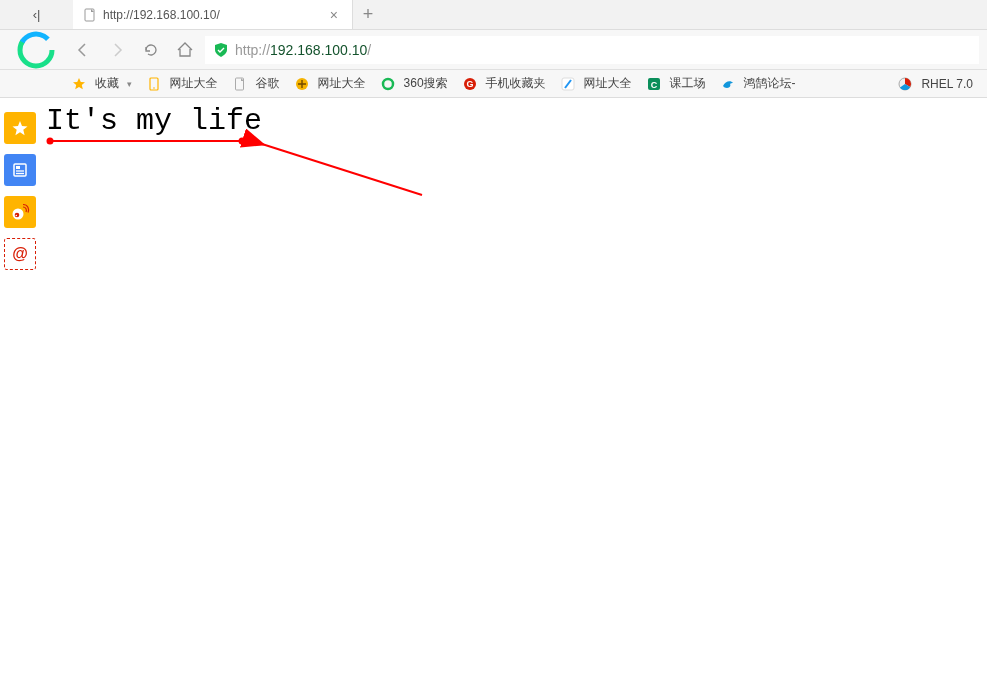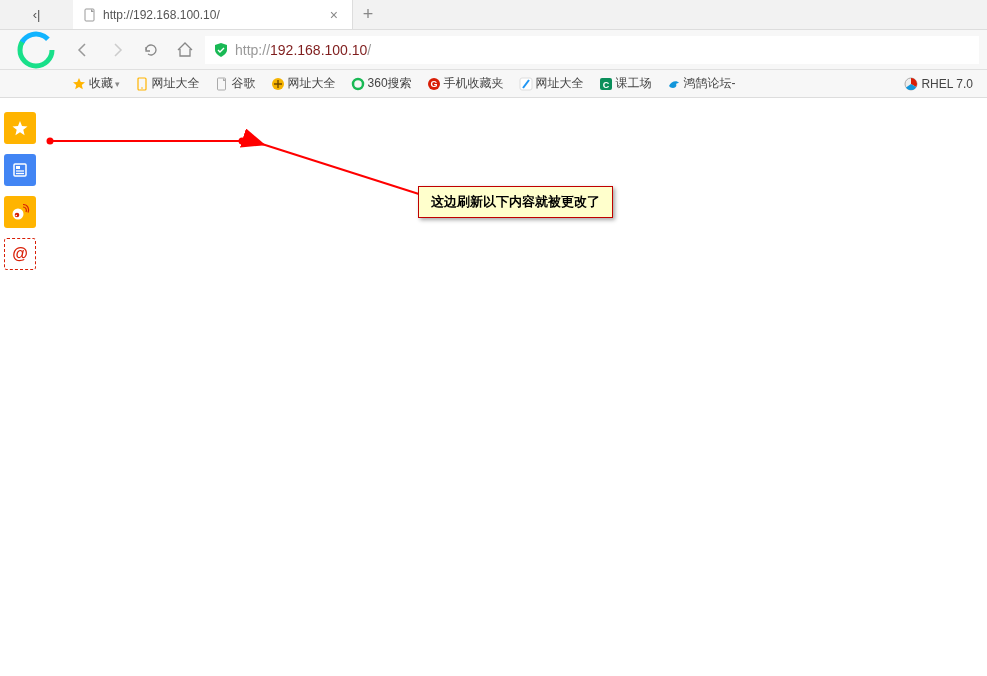--- a/index.html
+++ b/index.html
@@ -69,36 +69,36 @@
     }
     .addr-input-wrap {
       flex: 1; display: flex; align-items: center;
       background: #fff;
       height: 28px;
       padding: 0 8px;
       gap: 6px;
     }
     .addr-secure { display: inline-flex; align-items: center; }
     .addr-text { color: #999; font-size: 14px; }
-    .addr-text .emph { color: #7f1d1d; }
+    .addr-text .emph { color: #14532d; }
     
     .bm-row {
       height: 28px;
       background: #f7f7f7;
       display: flex;
       align-items: center;
       padding: 0 8px;
       gap: 2px;
       border-bottom: 1px solid #ddd;
     }
     .bm-lead {
       width: 55px; display: flex; align-items: center; justify-content: center;
     }
     .bm-item {
-      display: flex; align-items: center; gap: 2px;
+      display: flex; align-items: center; gap: 8px;
       padding: 3px 6px;
       color: #444; font-size: 12px;
       cursor: pointer; border-radius: 2px;
     }
     .bm-icon { width: 16px; height: 16px; display: inline-flex; align-items: center; justify-content: center; }
     
     .content-wrap {
       position: absolute;
       top: 98px; left: 0; right: 0; bottom: 0;
       display: flex;
@@ -328,28 +328,28 @@
           <path d="M13 5 C16 5 17 8 16 10" fill="none" stroke="#d81e06" stroke-width="1.2"></path>
           <path d="M13 2.5 C18 2.5 19.5 7 18 10.5" fill="none" stroke="#d81e06" stroke-width="1.2"></path>
         </svg>
     </div>
     <div class="rail-btn" style="border:1px dashed #d81e06;background:#fff">
       <span style="color:#d81e06;font-size:16px;font-weight:bold">@</span>
     </div>
   </div>
 
   <div class="page-body">
+    <div class="headline">It's my life</div>
 
     <svg class="anno" width="947" height="578">
       <defs>
         <marker id="arrowhead" markerWidth="12" markerHeight="10" refX="2" refY="5" orient="auto">
           <path d="M12 0 L0 5 L12 10 Z" fill="#ff0000"></path>
         </marker>
       </defs>
       <line x1="10" y1="43" x2="202" y2="43" stroke="#ff0000" stroke-width="2"></line>
       <circle cx="10" cy="43" r="3.5" fill="#ff0000"></circle>
       <circle cx="202" cy="43" r="3.5" fill="#ff0000"></circle>
       <line x1="382" y1="97" x2="222" y2="46" stroke="#ff0000" stroke-width="2" marker-end="url(#arrowhead)"></line>
     </svg>
 
-    <div class="callout" style="left:378px;top:88px">这边刷新以下内容就被更改了</div>
   </div>
 </div>
 
 </body></html>

